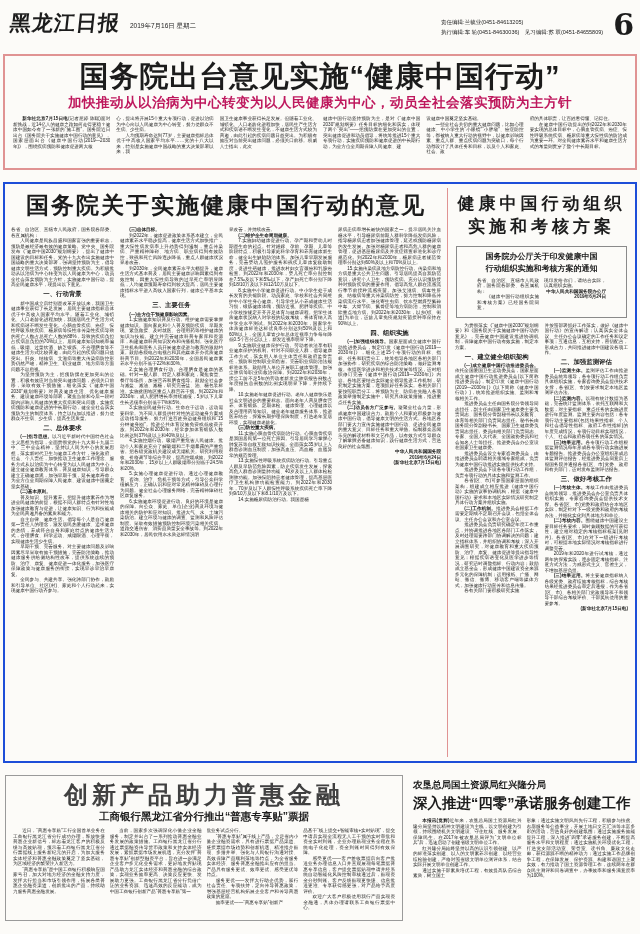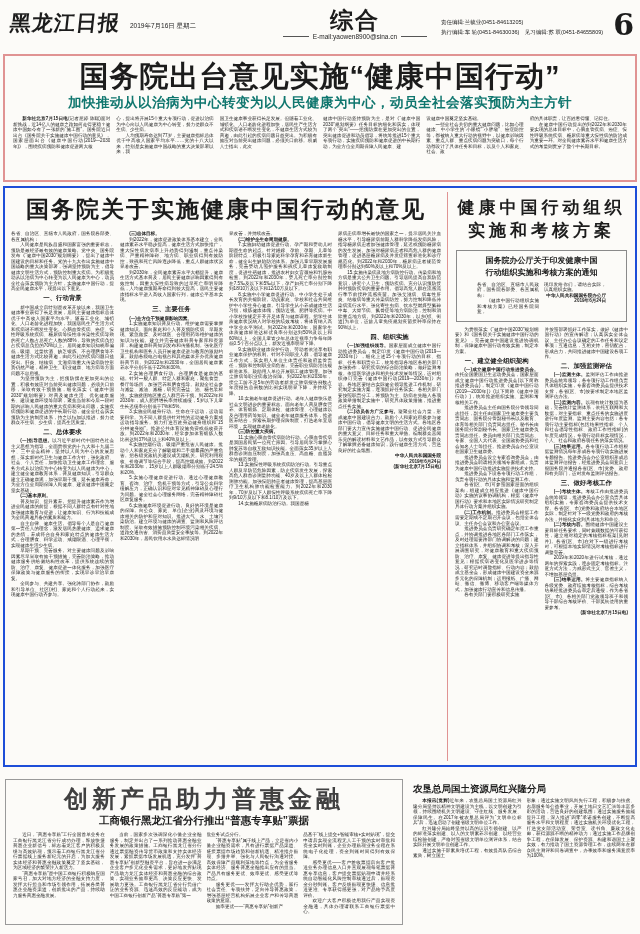--- a/index.html
+++ b/index.html
@@ -19,23 +19,23 @@
   .editors{font-size:5.5px;line-height:1.8;margin:10px 10px 0 6px;text-align:left;white-space:nowrap;}
   .pagenum{font-family:"DejaVu Serif","Liberation Serif",serif;font-weight:bold;font-size:30px;line-height:1;margin-top:2px;}
   
   .cols{display:flex;gap:6px;overflow:hidden;text-align:justify;}
   .col{flex:1;font-size:4.6px;line-height:1.2;overflow:hidden;}
   .blk-p{margin:0;text-indent:2em;}
   .blk-pn{margin:0;}
   .blk-h{font-size:6.4px;font-weight:bold;text-align:center;margin:2.5px 0;}
   .blk-sign{margin:0;text-align:right;font-weight:bold;}
   
-  .leadbox{margin:2px 3px 4px;border:2px solid #e09393;padding:3px 8px 12px;box-sizing:border-box;}
+  .leadbox{margin:2px 3px 12px;border:2px solid #e09393;padding:3px 8px 0;box-sizing:border-box;}
   .lead-h1{font-weight:900;font-size:29px;letter-spacing:1px;text-align:center;line-height:1.12;margin:1px 0 2px;}
-  .lead-h2{font-weight:bold;font-size:13.5px;color:#0f766e;text-align:center;letter-spacing:.5px;margin:0 0 4px;}
+  .lead-h2{font-weight:bold;font-size:13.5px;color:#be185d;text-align:center;letter-spacing:.5px;margin:0 0 4px;}
   .leadbox .cols{height:52px;}
   
   .mainbox{margin:4px 3px 0;border:2px solid #1d4ed8;display:flex;height:581px;box-sizing:border-box;}
   .opinion{width:442px;box-sizing:border-box;padding:3px 6px;}
   .opinion-h1{font-weight:900;font-size:23px;letter-spacing:2px;text-align:center;margin:3px 0 6px;}
   .opinion .cols{height:522px;}
   .vdiv{border-left:1px solid #e09393;margin:4px 0;}
   .scheme{flex:1;box-sizing:border-box;padding:3px 7px;}
   .scheme-h1{font-weight:900;font-size:17px;letter-spacing:4px;text-align:center;line-height:1.35;margin:6px 0 7px;}
   .noticebox{border:1px solid #8a8a8a;padding:3px 20px;margin:0 1px 5px;}
@@ -56,28 +56,20 @@
 </style>
 </head>
 <body>
 
 <div class="sheet">
 
   <div class="hdr">
     <div class="masthead">黑龙江日报</div>
     <div class="pubdate">2019年7月16日 星期二</div>
     <div class="hdr-spacer"></div>
-    <div class="section-blk">
-      <div class="section-title">综合</div>
-      <div class="email-row">
-        <span class="rule"></span>
-        <span class="email">E-mail:yaowen8900@sina.cn</span>
-        <span class="rule"></span>
-      </div>
-    </div>
     <div class="editors">
       <div>责任编辑:兰毓业(0451-84613205)</div>
       <div>执行编辑:车 轮(0451-84630036)　见习编辑:苏 双(0451-84655809)</div>
     </div>
     <div class="pagenum">6</div>
   </div>
 
   <div class="leadbox">
     <div class="lead-h1">国务院出台意见实施“健康中国行动”</div>
     <div class="lead-h2">加快推动从以治病为中心转变为以人民健康为中心，动员全社会落实预防为主方针</div>
@@ -234,20 +226,21 @@
         <div class="col">
             <p class="blk-pn">品基于“线上提交+智能审核+实时贴现”，提交申请后实现全流程无人工干预的实时审批和资金实时到账，企业办理贴现业务全程在系统电子化处理，资金到账时间得到有效保障。</p>
             <p class="blk-p">感受更优——客户签收票据后向客户推送业务办理信息入口并直观展现每笔票据普惠专享信息，客户提交票据贴现申请并经系统自动智能化风险控制审核通过后，贴现资金分秒到账。客户反馈贴现更快捷、信息推送更准、专享获得感更强，对产品给予高度评价。</p>
             <p class="blk-p">欢迎广大客户积极使用我行产品实现资金融通，具体办理请联系工商银行票据中心。</p>
           </div>
       </div>
     </div>
 
     <div class="land">
       <div class="land-kicker">农垦总局国土资源局红兴隆分局</div>
+      <div class="land-h1">深入推进“四零”承诺服务创建工作</div>
       <div class="cols">
         <div class="col">
             <p class="blk-p"><b>本报讯(竟辉)</b>近年来，农垦总局国土资源局红兴隆分局坚持以精神文明建设为主线，以文明创建为引领，持续围绕机关文明建设、守住红线、服务发展、保障民生。在2017年被农垦总局评为“文明单位标兵”后，迅速启动了创建省级文明单位工作。</p>
             <p class="blk-p">红兴隆分局始终坚持以高的认识引领创建、以严的标准落实创建、以人的文明素养示创建、以经营业绩检验创建，严格对照省级文明单位测评体系，结合实际开展文明单位创建工作。</p>
             <p class="blk-p">通过实施干部素质培优工程，有效提高队伍综合素质，树立国土</p>
           </div>
         <div class="col">
             <p class="blk-pn">形象；通过实施文明风尚先行工程，积极参与扶贫、志愿服务等公益事业，开展土地日文艺汇演等丰富多彩的活动，营造良好的创建氛围；通过实施服务效能提升工程，深入推进“四零”承诺服务创建，不断提高服务水平和文明程度；通过实施机关环境优化工程，打造党支部活动室、荣誉室、读书角、廉政文化走廊，获得源源不断的精神动力；通过实施工作品牌创争工程，在保障发展、保护资源、构建和谐国土上聚实效，有力推动了国土资源管理工作，连续两年在群众民主测评和问卷调查中，办事效率和服务满意度率为100%。</p>
           </div>
       </div>

